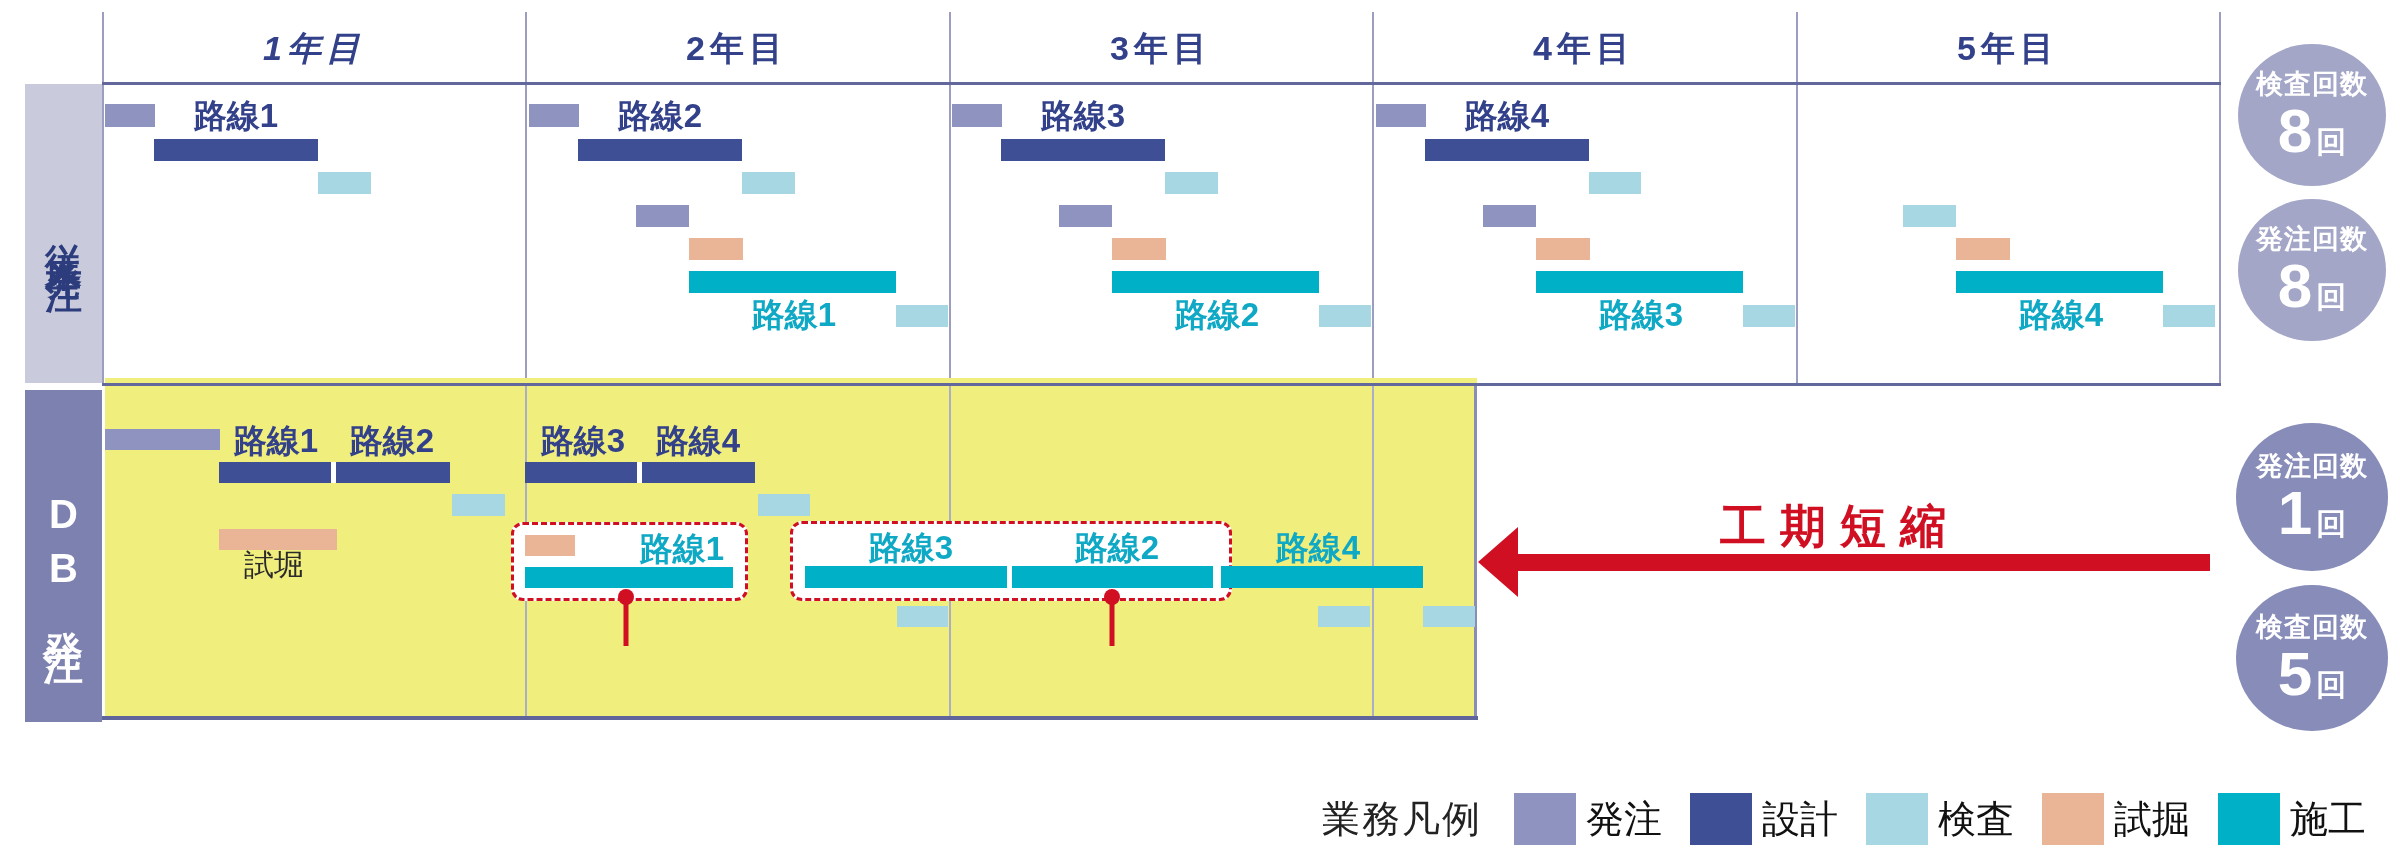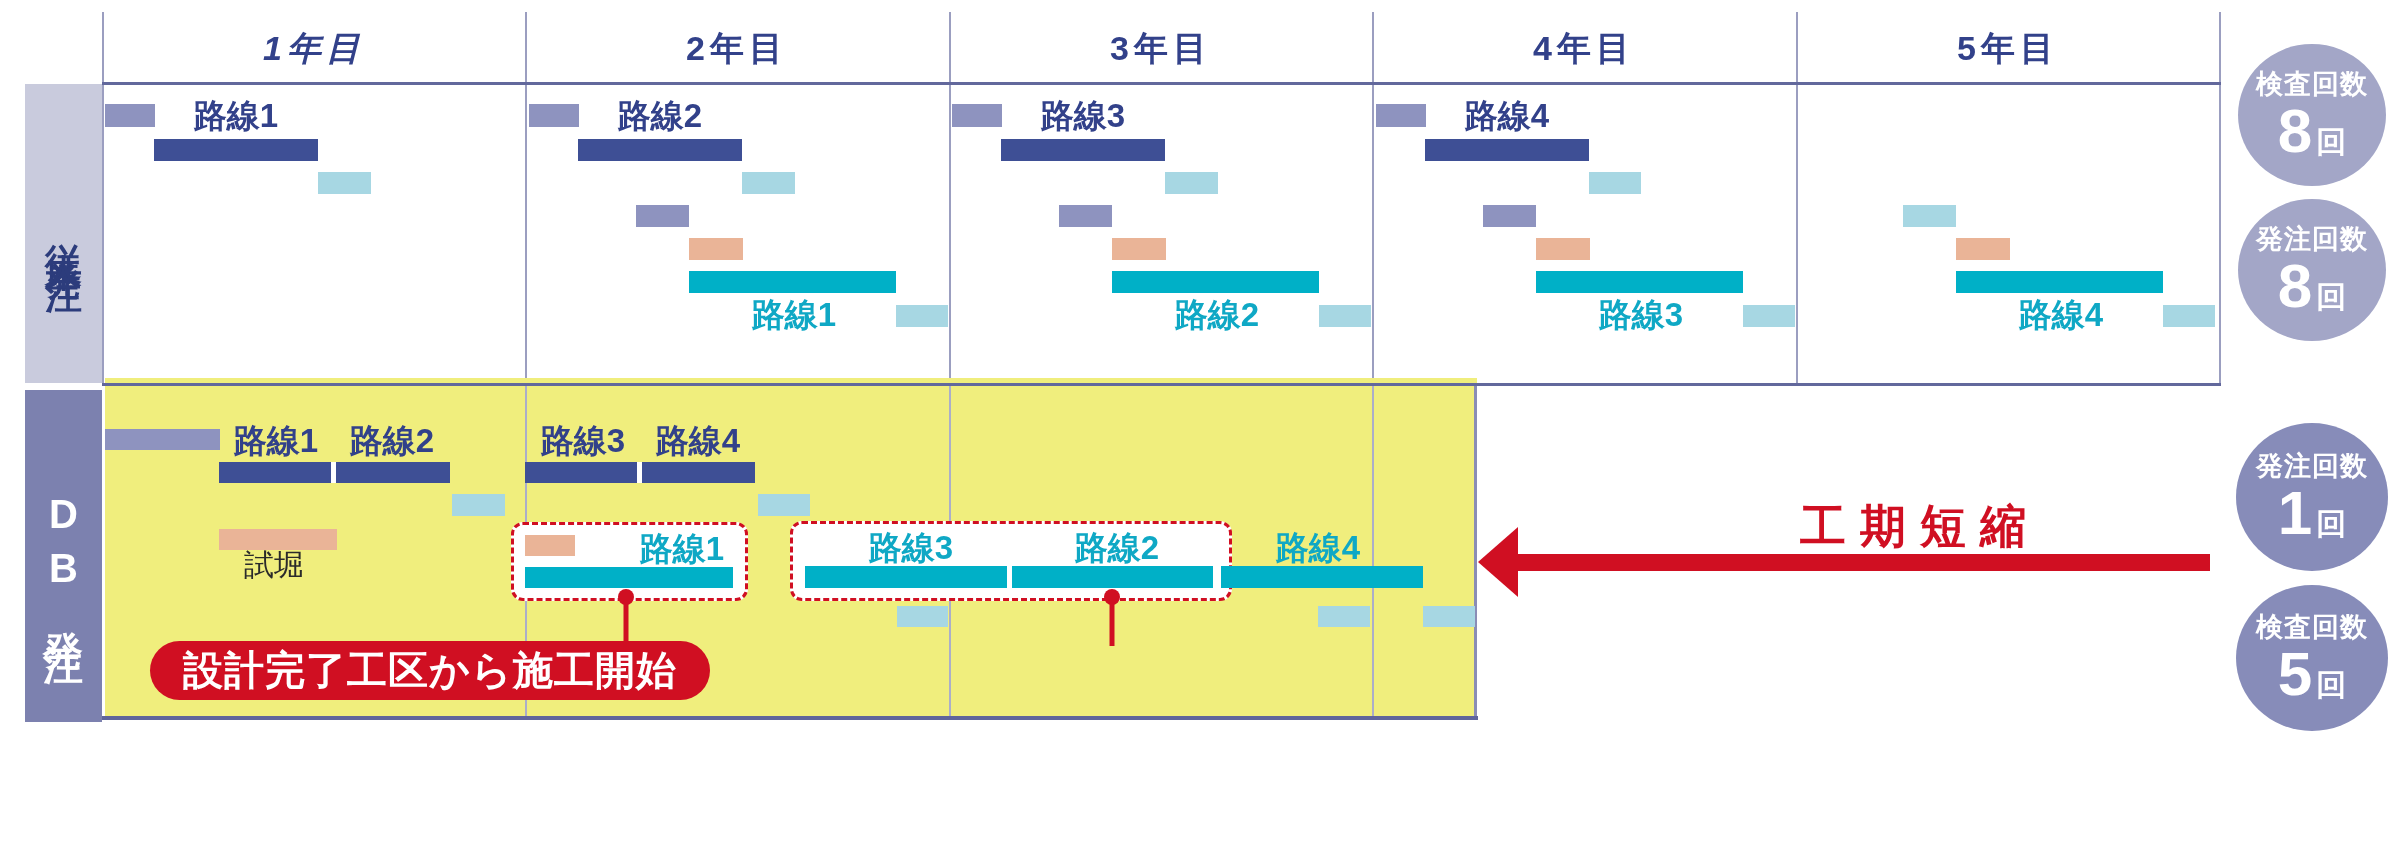--- a/index.html
+++ b/index.html
@@ -43,21 +43,21 @@
   .callout{position:absolute;background:#d00f22;border-radius:30px;color:#ffffff;
            display:flex;align-items:center;justify-content:center;font-weight:bold;
            white-space:nowrap;letter-spacing:1px;}
   #callout-a{left:150px;top:641px;width:560px;height:59px;font-size:40px;}
   #callout-b{left:727px;top:641px;width:733px;height:59px;font-size:39px;}
   
   #arrow-shaft{position:absolute;left:1512px;top:554px;width:698px;height:17px;background:#d00f22;}
   #arrow-head{position:absolute;left:1478px;top:527px;width:0;height:0;
               border-top:35px solid transparent;border-bottom:35px solid transparent;
               border-right:40px solid #d00f22;}
-  #arrow-label{position:absolute;left:1640px;top:496px;width:400px;text-align:right;
+  #arrow-label{position:absolute;left:1640px;top:496px;width:400px;text-align:center;
                color:#d00f22;font-size:46px;font-weight:bold;letter-spacing:14px;white-space:nowrap;}
   
   .badge{position:absolute;border-radius:50%;color:#ffffff;display:flex;flex-direction:column;
          align-items:center;justify-content:center;text-align:center;}
   .badge.light{background:#a3a6c7;}
   .badge.dark{background:#878cb9;}
   .badge .b-label{font-size:27px;font-weight:bold;letter-spacing:1px;}
   .badge .b-row{display:flex;align-items:baseline;margin-top:-4px;}
   .badge .b-count{font-size:62px;font-weight:bold;line-height:1.05;}
   .badge .b-unit{font-size:30px;font-weight:bold;margin-left:4px;}
@@ -179,21 +179,20 @@
       <div class="blabel teal" style="left: 1117px; top: 531px;">路線2</div>
       <div class="blabel teal" style="left: 1318px; top: 531px;">路線4</div>
     </div>
   <div id="layer-connectors">
       <div class="dot" style="left: 626px; top: 597px;"></div>
       <div class="stem" style="left: 626px; top: 600px; height: 46px;"></div>
       <div class="dot" style="left: 1112px; top: 597px;"></div>
       <div class="stem" style="left: 1112px; top: 600px; height: 46px;"></div>
     </div>
 
-  <div id="callout-a" class="callout">設計完了工区から施工開始</div>
 
   <div id="arrow-shaft"></div>
   <div id="arrow-head"></div>
   <div id="arrow-label">工期短縮</div>
 
   <div id="badge-1" class="badge light">
     <span class="b-label">検査回数</span>
     <span class="b-row">
       <span class="b-count">8</span>
       <span class="b-unit">回</span>
@@ -214,14 +213,37 @@
     </span>
   </div>
   <div id="badge-4" class="badge dark">
     <span class="b-label">検査回数</span>
     <span class="b-row">
       <span class="b-count">5</span>
       <span class="b-unit">回</span>
     </span>
   </div>
 
+  <div id="legend">
+    <span class="lg-title">業務凡例</span>
+  <span class="lg-item">
+        <span class="lg-swatch" style="background: rgb(142, 147, 191);"></span>
+        <span class="lg-label">発注</span>
+      </span>
+      <span class="lg-item">
+        <span class="lg-swatch" style="background: rgb(62, 79, 149);"></span>
+        <span class="lg-label">設計</span>
+      </span>
+      <span class="lg-item">
+        <span class="lg-swatch" style="background: rgb(167, 215, 227);"></span>
+        <span class="lg-label">検査</span>
+      </span>
+      <span class="lg-item">
+        <span class="lg-swatch" style="background: rgb(234, 180, 151);"></span>
+        <span class="lg-label">試掘</span>
+      </span>
+      <span class="lg-item">
+        <span class="lg-swatch" style="background: rgb(0, 176, 199);"></span>
+        <span class="lg-label">施工</span>
+      </span>
+    </div>
 
 </div>
 
 </body></html>

